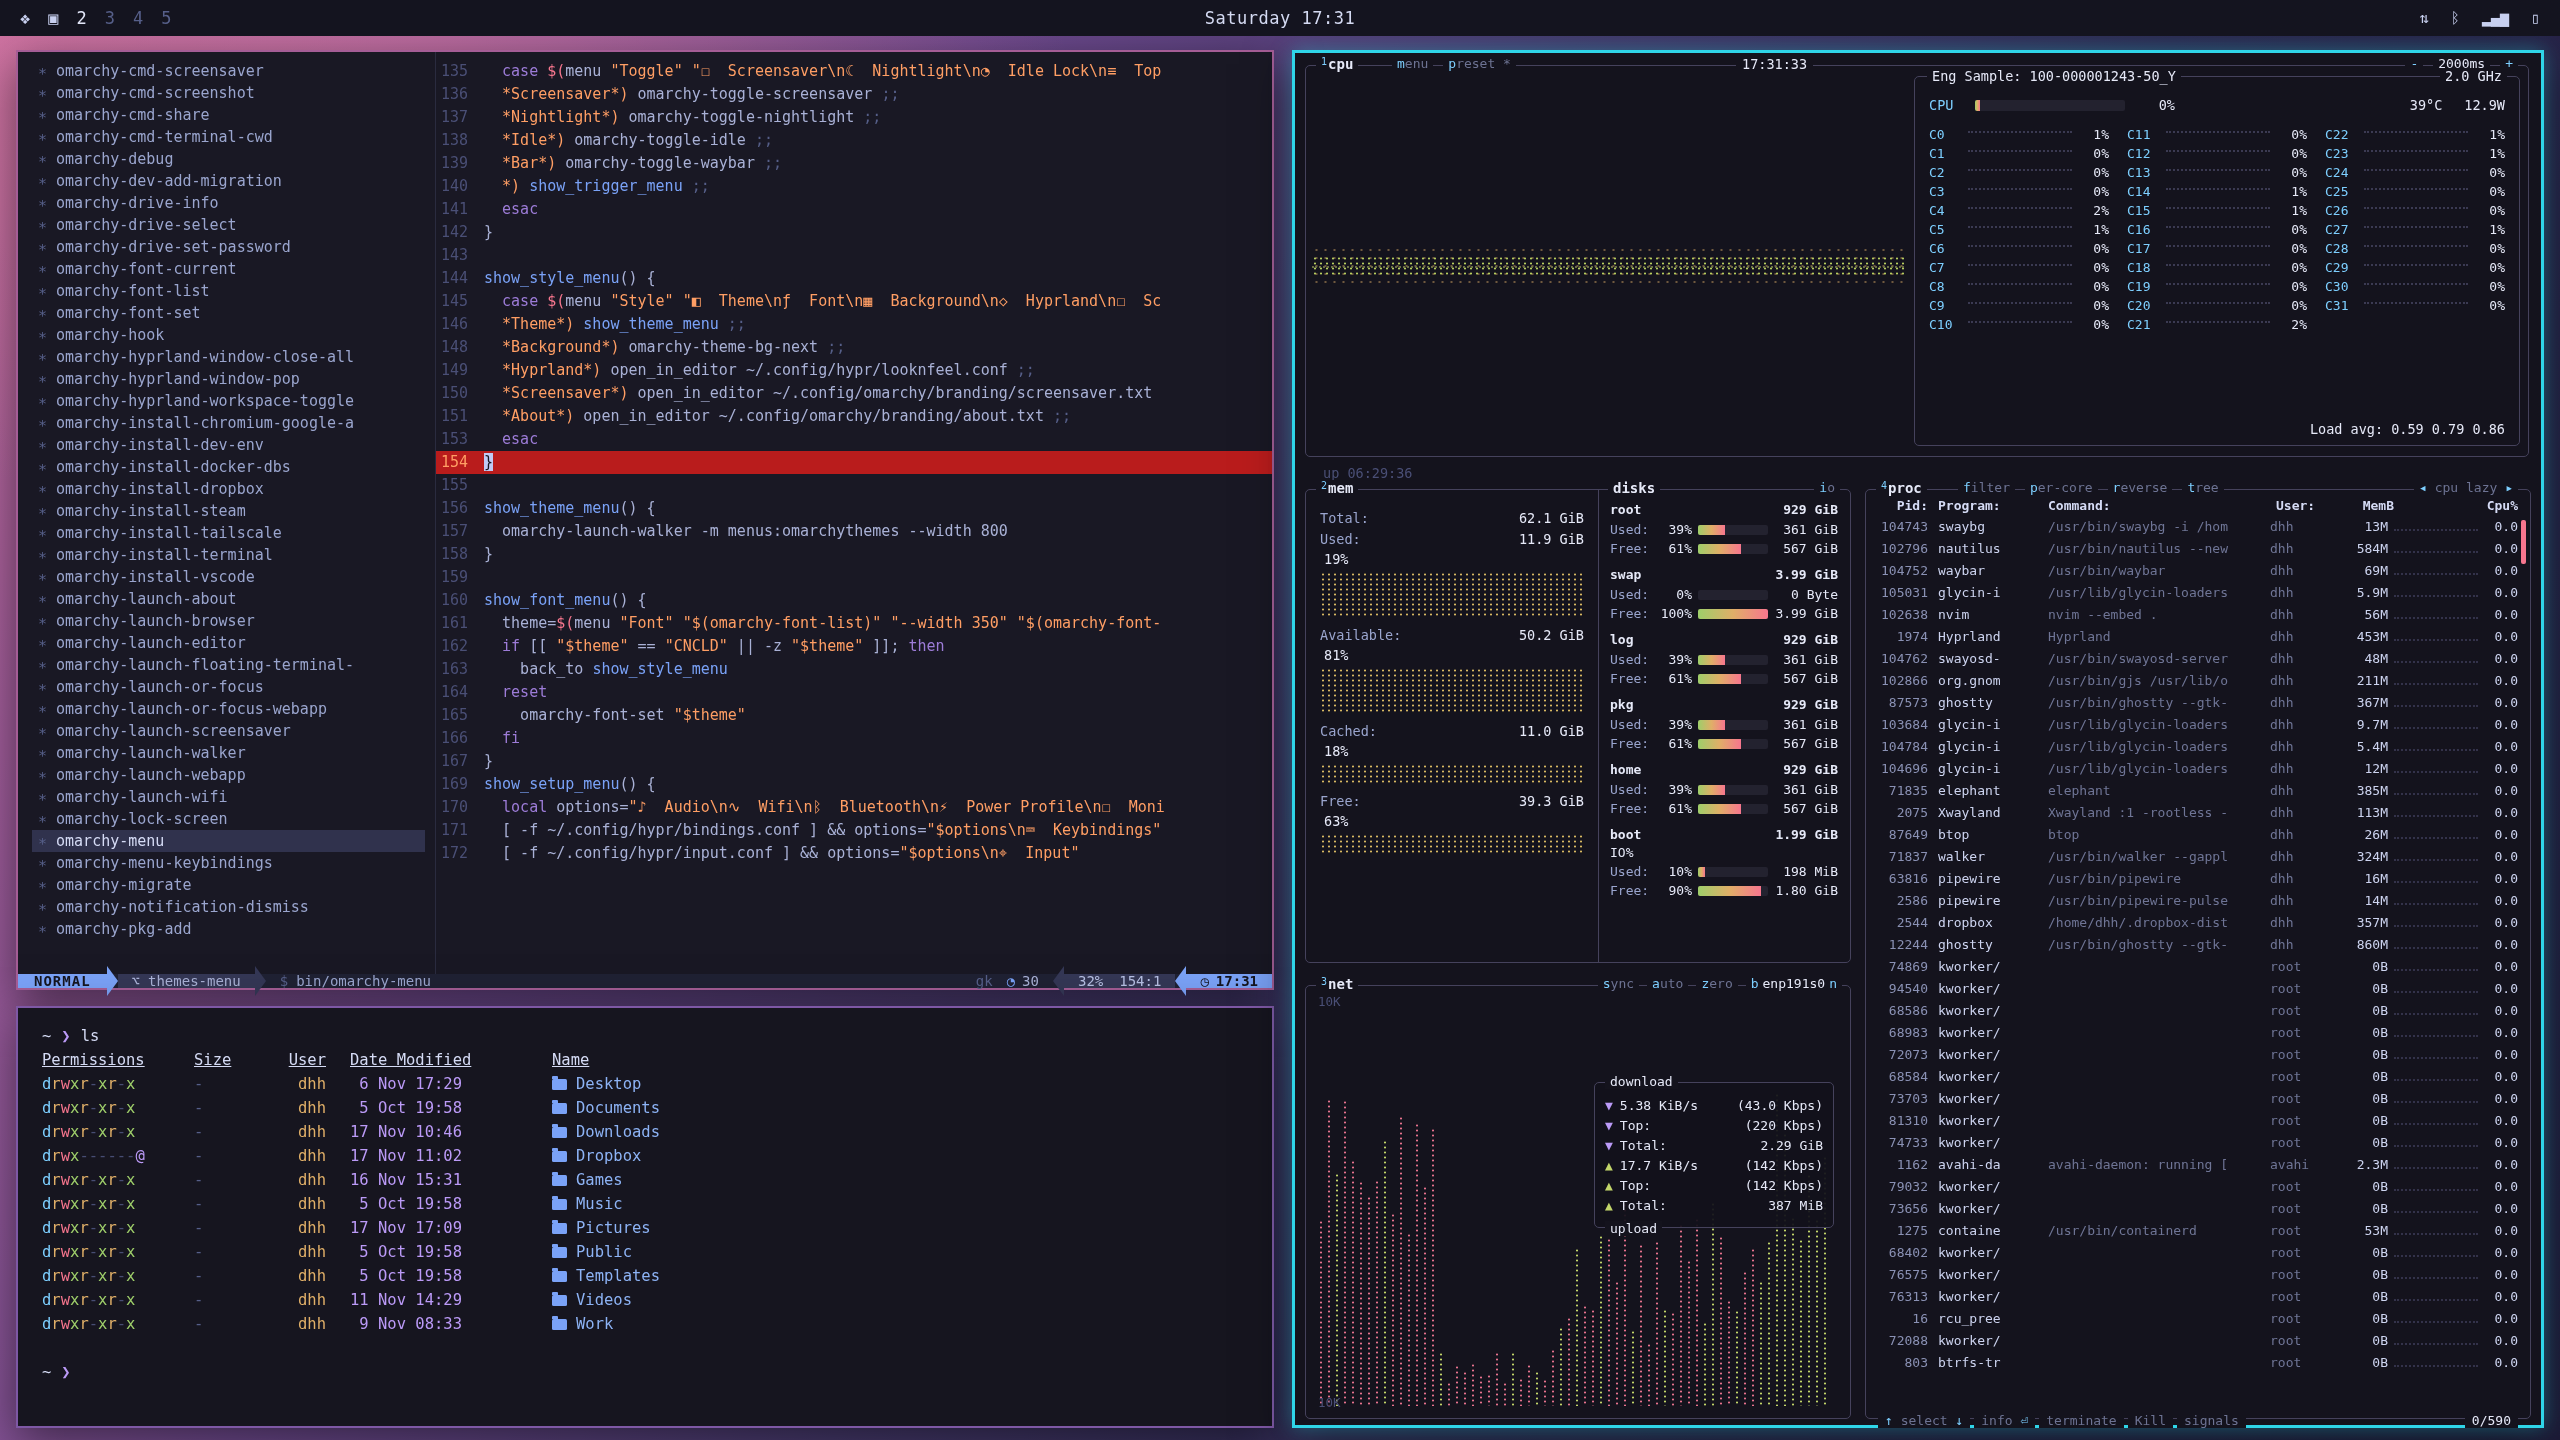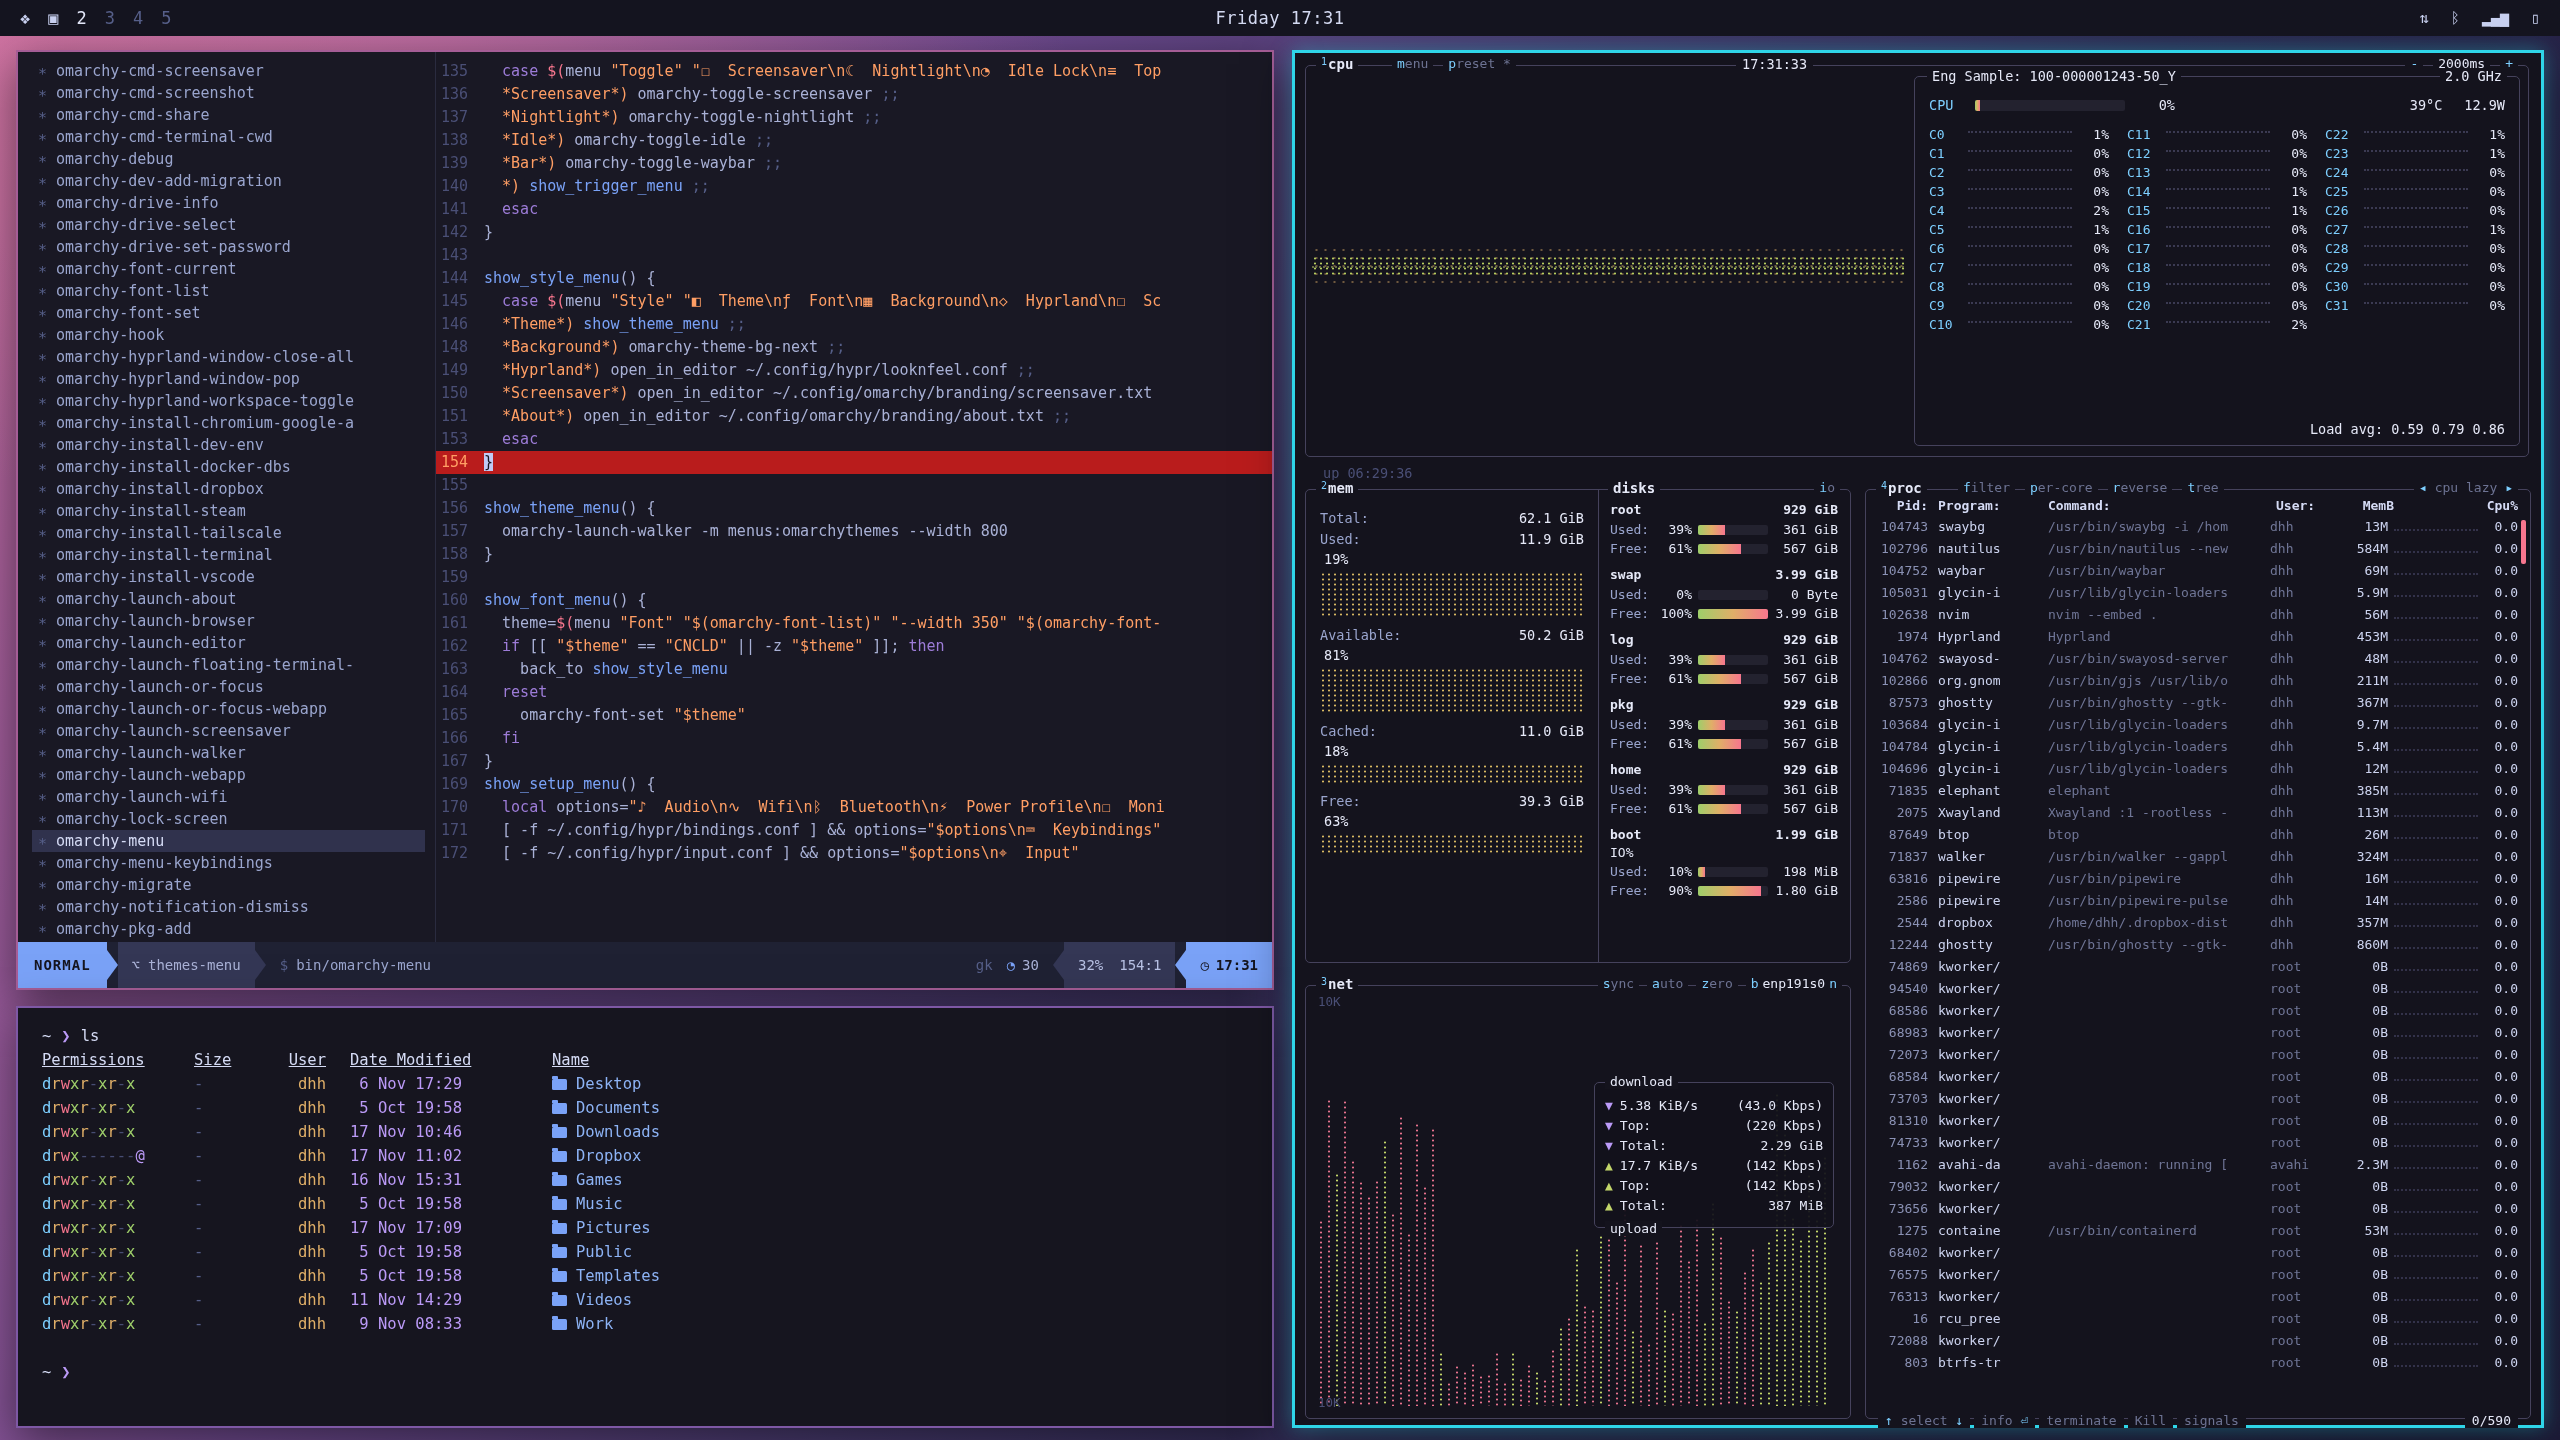--- a/index.html
+++ b/index.html
@@ -29,21 +29,21 @@
   .titem.sel{background:#30324d;color:#d5dbf5;margin-right:10px}
   .editor{flex:1;position:relative;padding-top:8px;overflow:hidden}
   .cline{height:23px;line-height:23px;font-size:15px;display:flex}
   .cline .lnum{width:48px;text-align:right;color:#4a4f76;padding-right:16px;flex:none}
   .cline.cur{background:#b91c1c}
   .cline.cur .lnum{color:#ff9e64}
   .ltext{white-space:pre}
   .tk-n{color:#a9b1d6}.tk-k{color:#9d7cd8}.tk-s{color:#ff9e64}.tk-f{color:#7aa2f7}.tk-d{color:#565f89}.tk-r{color:#f7768e}
   .caret{background:#c0caf5;color:#16161e}
 
-  .statusline{height:46px;background:#1f2133;display:flex;align-items:center;font-size:14px;color:#9aa5ce;flex:none}
+  .statusline{height:14px;background:#1f2133;display:flex;align-items:center;font-size:14px;color:#9aa5ce;flex:none}
   .sl-mode{background:#7aa2f7;color:#15151f;font-weight:bold;padding:0 16px;height:100%;display:flex;align-items:center;letter-spacing:1px}
   .tri{width:0;height:0;border-top:15px solid transparent;border-bottom:15px solid transparent;flex:none}
   .sep-mode{border-left:11px solid #7aa2f7}
   .sl-branch{background:#343755;height:100%;display:flex;align-items:center;gap:8px;padding:0 14px;color:#a9b1d6}
   .sep-br{border-left:11px solid #343755}
   .sl-file{margin-left:14px;color:#9aa5ce;display:flex;gap:8px}
   .sl-file .dollar{color:#565f89}
   .sl-spacer{flex:1}
   .sl-hint{color:#565f89;margin-right:14px}
   .sl-ind{display:flex;gap:7px;margin-right:14px;color:#a9b1d6}
@@ -158,21 +158,21 @@
   <div class="tb-group" id="tb-left-icons">
       <span class="tb-ico">❖</span>
       <span class="tb-ico">▣</span>
     </div>
   <div class="tb-group" id="tb-workspaces" style="margin-left:18px">
       <span class="ws on">2</span>
       <span class="ws">3</span>
       <span class="ws">4</span>
       <span class="ws">5</span>
     </div>
-  <div class="tb-clock">Friday 17:31</div>
+  <div class="tb-clock">Saturday 17:31</div>
   <div class="tb-right" id="tb-right-icons">
       <span class="tb-ico">⇅</span>
       <span class="tb-ico">ᛒ</span>
       <span class="tb-ico">▂▄▆</span>
       <span class="tb-ico">▯</span>
     </div>
 </header>
 
 <section class="win nvim">
   <div class="nvim-main">

